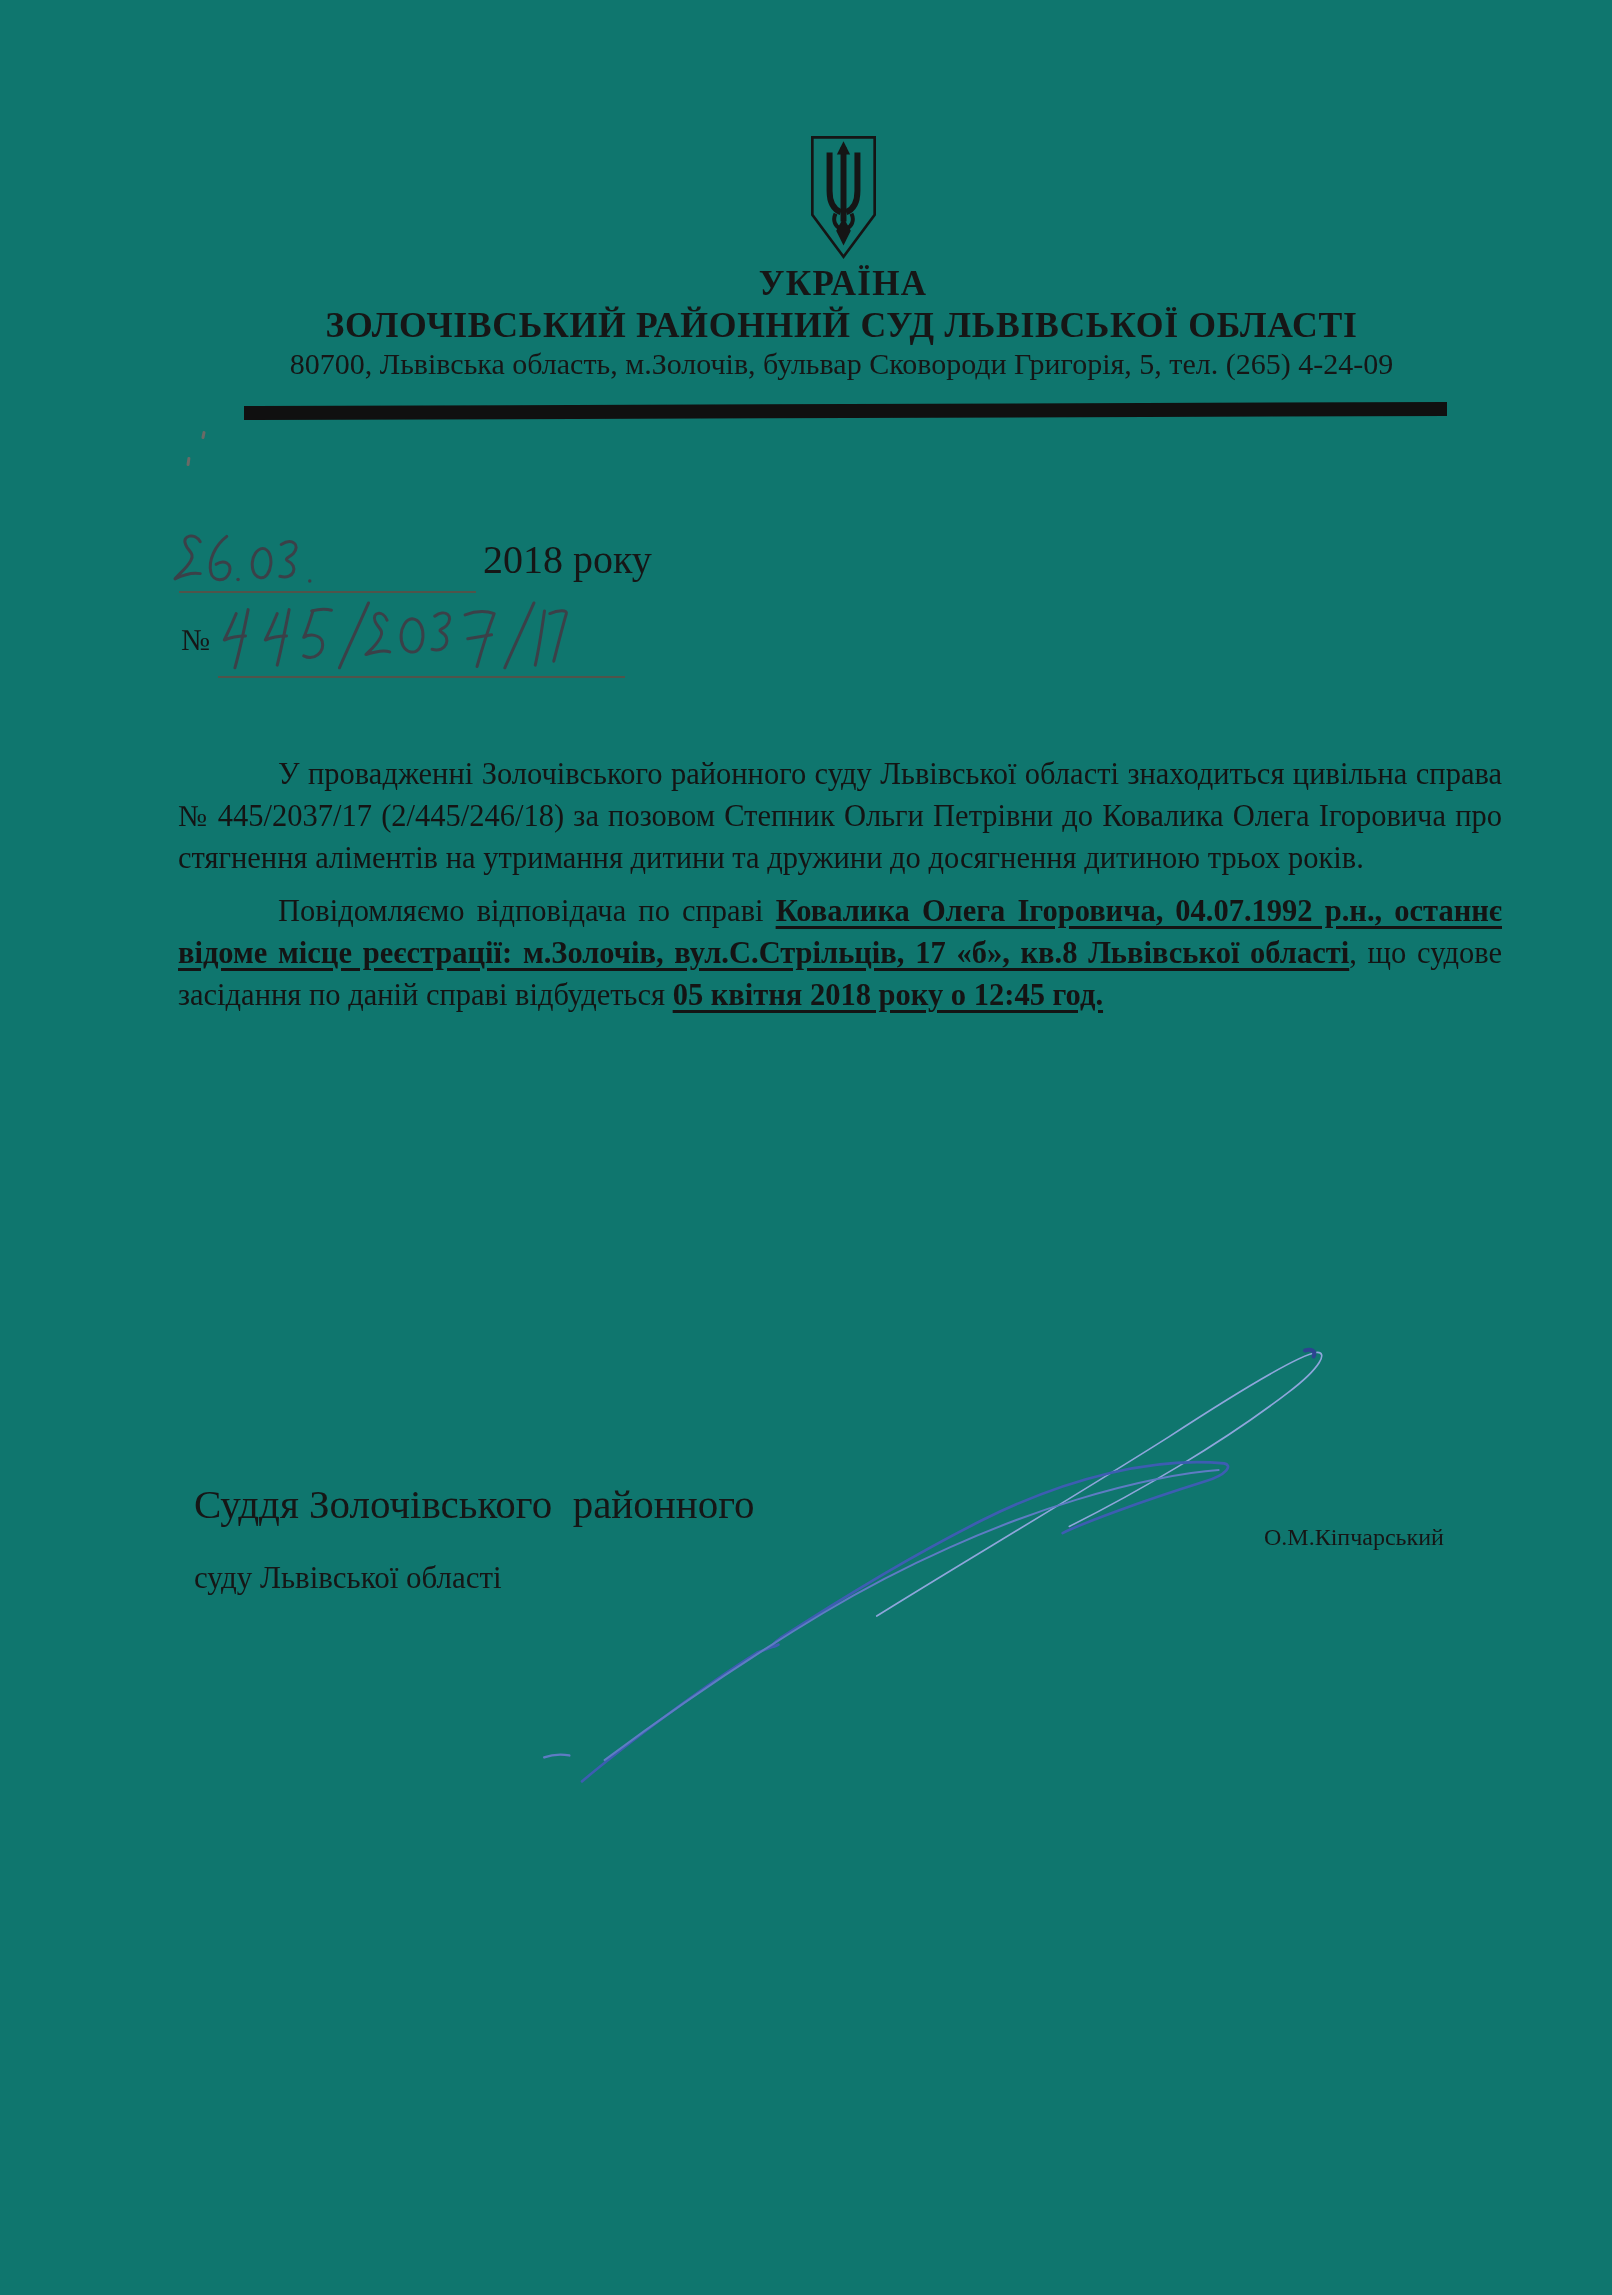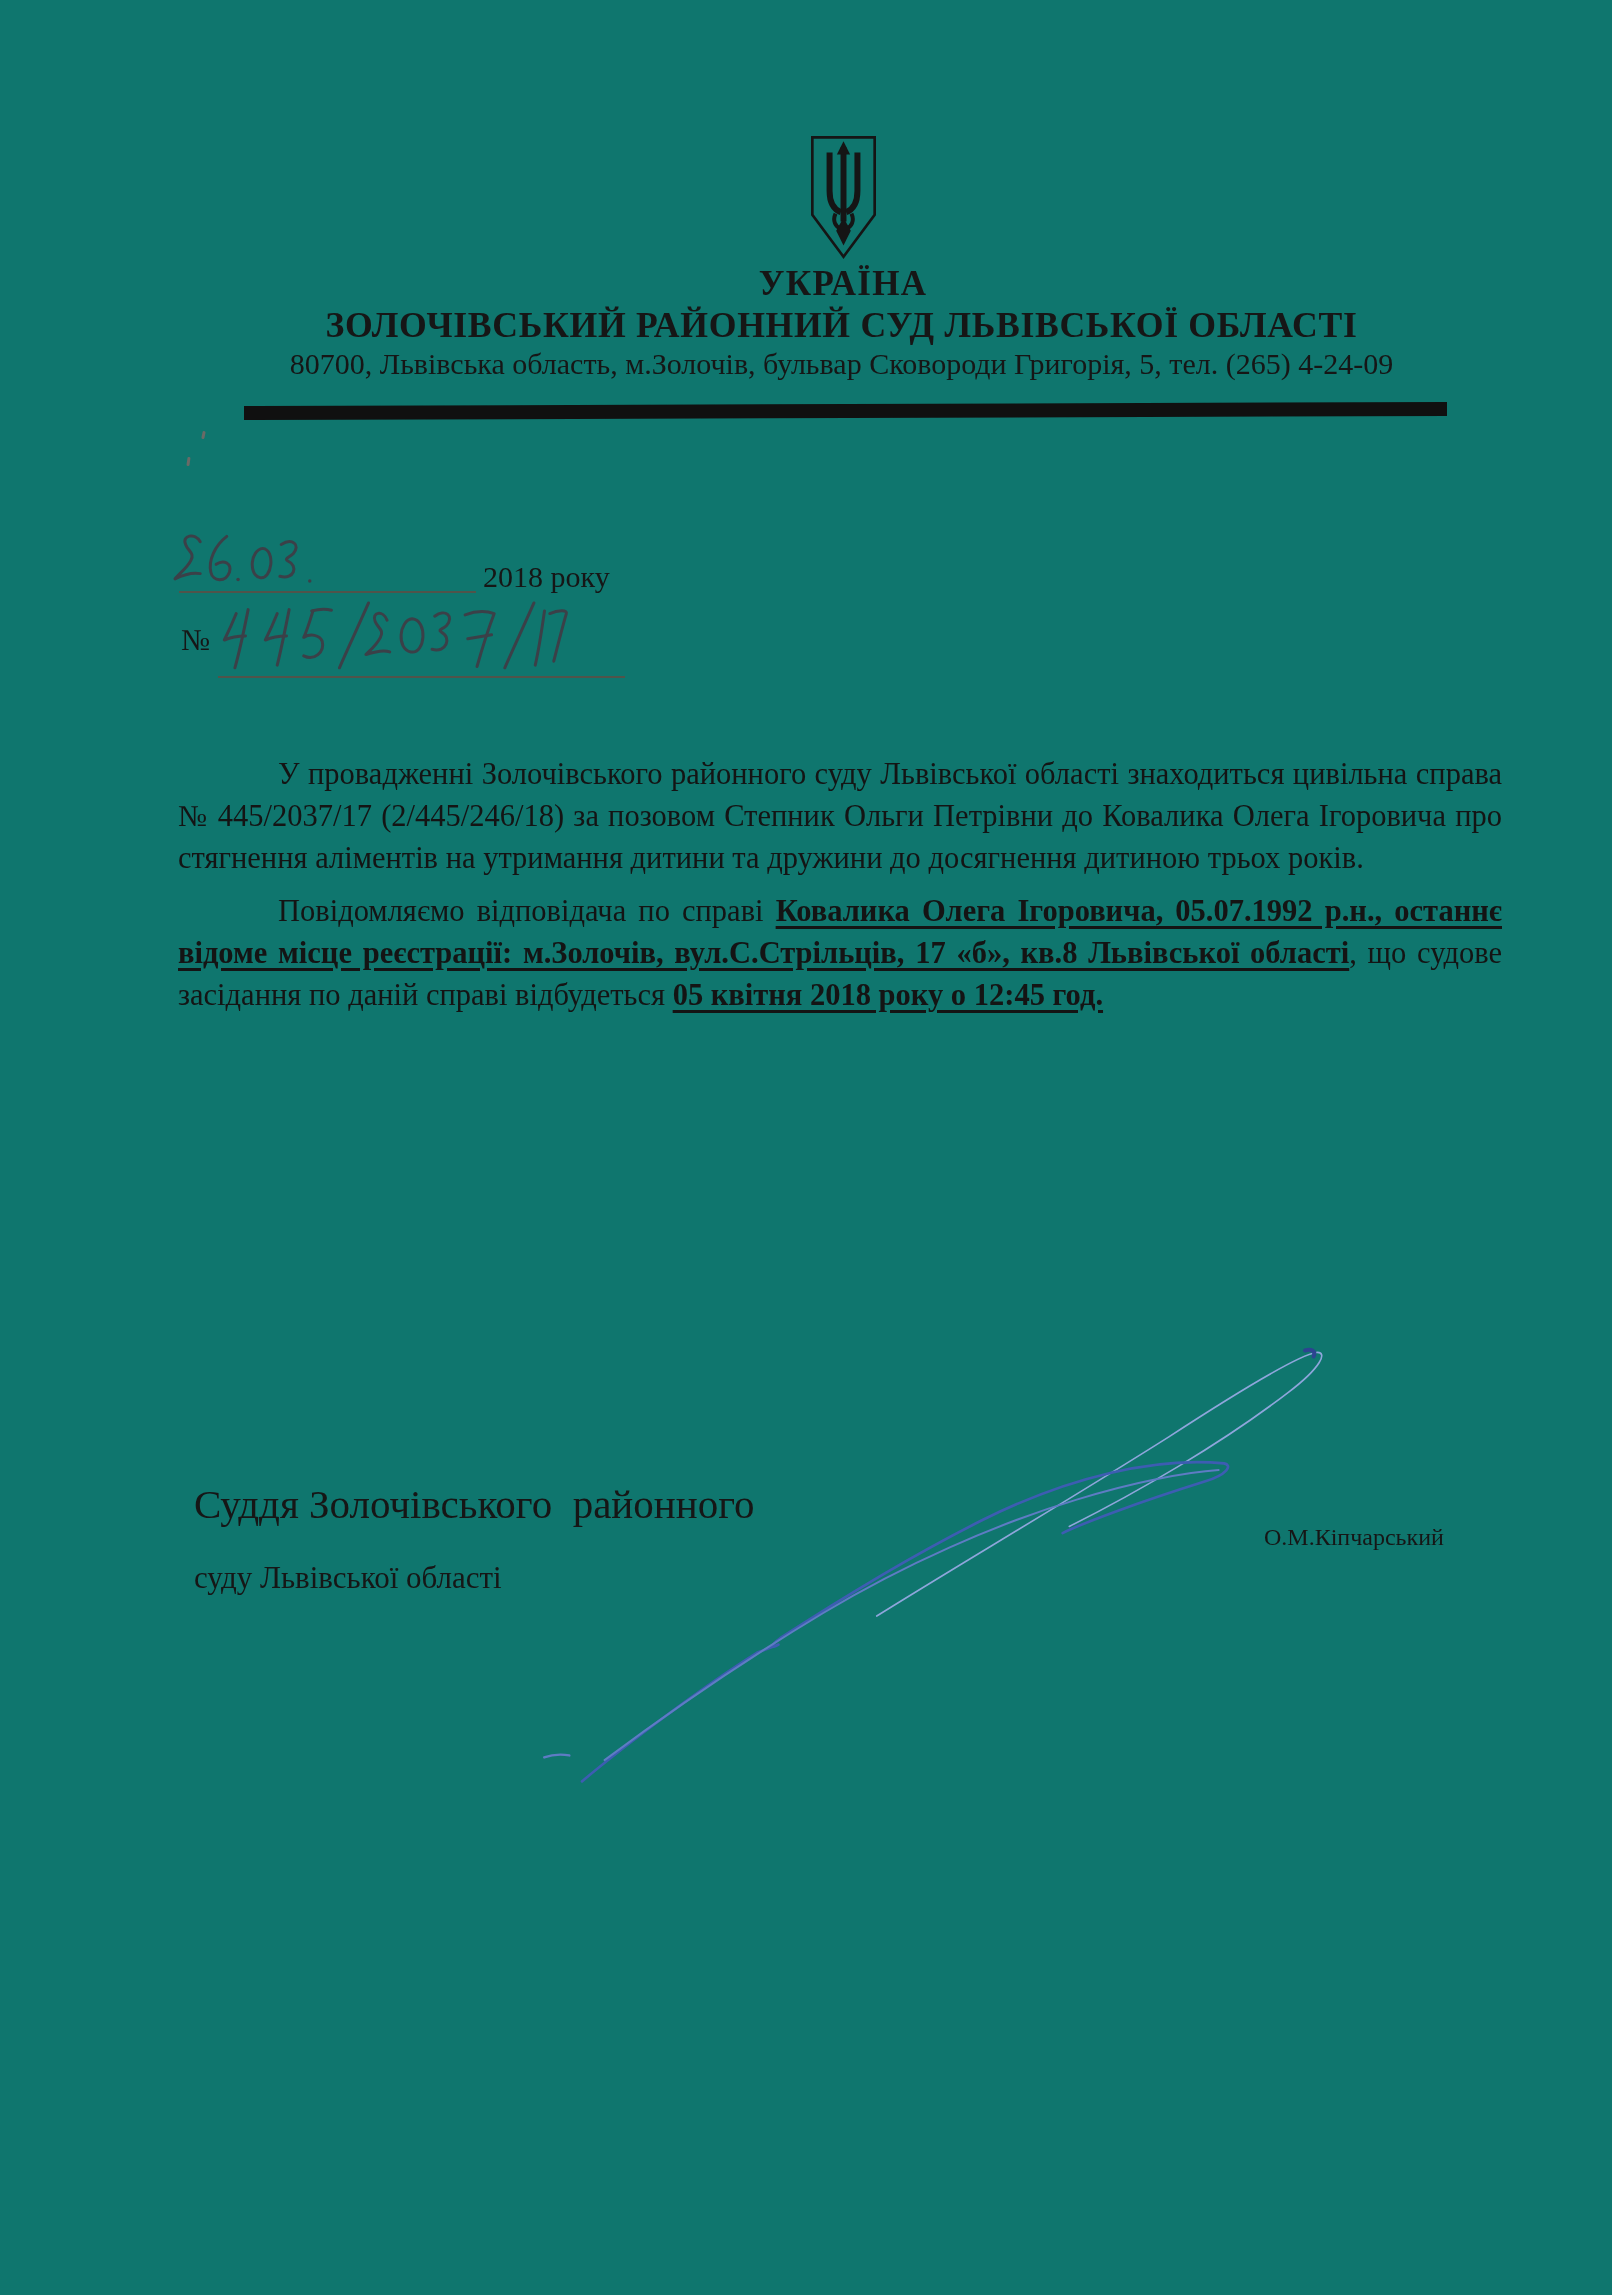--- a/index.html
+++ b/index.html
@@ -29,21 +29,21 @@
   }
   .rule{
     left:244px;top:404px;width:1203px;height:14px;
     background:#101010;transform:rotate(-0.2deg);
   }
   .speck{background:#6a6a66;border-radius:1.3px;}
   .speck-1{left:202px;top:431px;width:2.7px;height:8px;transform:rotate(12deg);}
   .speck-2{left:187px;top:457px;width:2.7px;height:8.6px;transform:rotate(8deg);}
   .hw-date{left:171px;top:528px;width:166px;height:66px;}
   .date-underline{left:179px;top:591px;width:297px;height:2px;background:#50544a;}
-  .year-suffix{left:483px;top:560px;font-size:30px;white-space:nowrap;}
+  .year-suffix{left:483px;top:536px;font-size:40px;white-space:nowrap;}
   .no-sign{left:181px;top:623px;font-size:30.5px;}
   .hw-caseno{left:216px;top:599px;width:358px;height:86px;}
   .caseno-underline{left:218px;top:676px;width:407px;height:2px;background:#50544a;}
   
   .body-block{left:178px;top:753px;width:1324px;}
   .body-block p{
     margin:0 0 10.6px 0;
     font-size:30.5px;line-height:42px;
     text-align:justify;text-indent:100px;
     color:#141414;
@@ -111,21 +111,21 @@
     <path d="M376,24 C392,18 408,18 420,22 C410,48 402,74 394,102"></path>
     <path d="M380,60 L416,54"></path>
     <path d="M436,104 C450,72 466,38 480,6"></path>
     <path d="M496,18 C492,46 488,74 482,100"></path>
     <path d="M504,22 C518,16 531,17 529,22 C522,46 516,70 510,94"></path>
   </svg>
   <div class="abs caseno-underline"></div>
 
   <div class="abs body-block">
     <p><span>У провадженні Золочівського районного суду Львівської області знаходиться цивільна справа № 445/2037/17 (2/445/246/18) за позовом Степник Ольги Петрівни до Ковалика Олега Ігоровича про стягнення аліментів на утримання дитини та дружини до досягнення дитиною трьох років.</span></p>
-    <p><span>Повідомляємо відповідача по справі </span><span class="bold-underline">Ковалика Олега Ігоровича, 05.07.1992 р.н., останнє відоме місце реєстрації: м.Золочів, вул.С.Стрільців, 17 «б», кв.8 Львівської області</span><span>, що судове засідання по даній справі відбудеться </span><span class="bold-underline">05 квітня 2018 року о 12:45 год.</span></p>
+    <p><span>Повідомляємо відповідача по справі </span><span class="bold-underline">Ковалика Олега Ігоровича, 04.07.1992 р.н., останнє відоме місце реєстрації: м.Золочів, вул.С.Стрільців, 17 «б», кв.8 Львівської області</span><span>, що судове засідання по даній справі відбудеться </span><span class="bold-underline">05 квітня 2018 року о 12:45 год.</span></p>
   </div>
 
   <svg class="abs signature-svg" viewBox="0 0 1300 720" fill="none" stroke-linecap="round" stroke-linejoin="round">
     <path d="M560,455 C680,380 850,280 1000,185 C1100,120 1195,62 1222,58 C1240,56 1230,80 1180,118 C1080,195 950,270 850,320" stroke="#8fa6dc" stroke-width="2.5"></path>
     <path d="M116,704 C180,650 300,560 380,510 L412,498 C400,505 398,500 415,488 C520,420 620,360 720,310 C850,245 980,215 1083,225 C1097,228 1087,242 1055,252 C950,285 870,315 840,330" stroke="#3d5db2" stroke-width="4"></path>
     <path d="M150,672 C260,590 380,510 480,450 C600,378 740,316 860,280 C950,252 1030,238 1075,235" stroke="#5e7cc4" stroke-width="3"></path>
     <path d="M59,668 C70,664 85,663 97,665" stroke="#5e7cc4" stroke-width="3.5"></path>
     <path d="M1205,55 C1215,52 1222,56 1218,64" stroke="#2c4490" stroke-width="6"></path>
   </svg>
 

